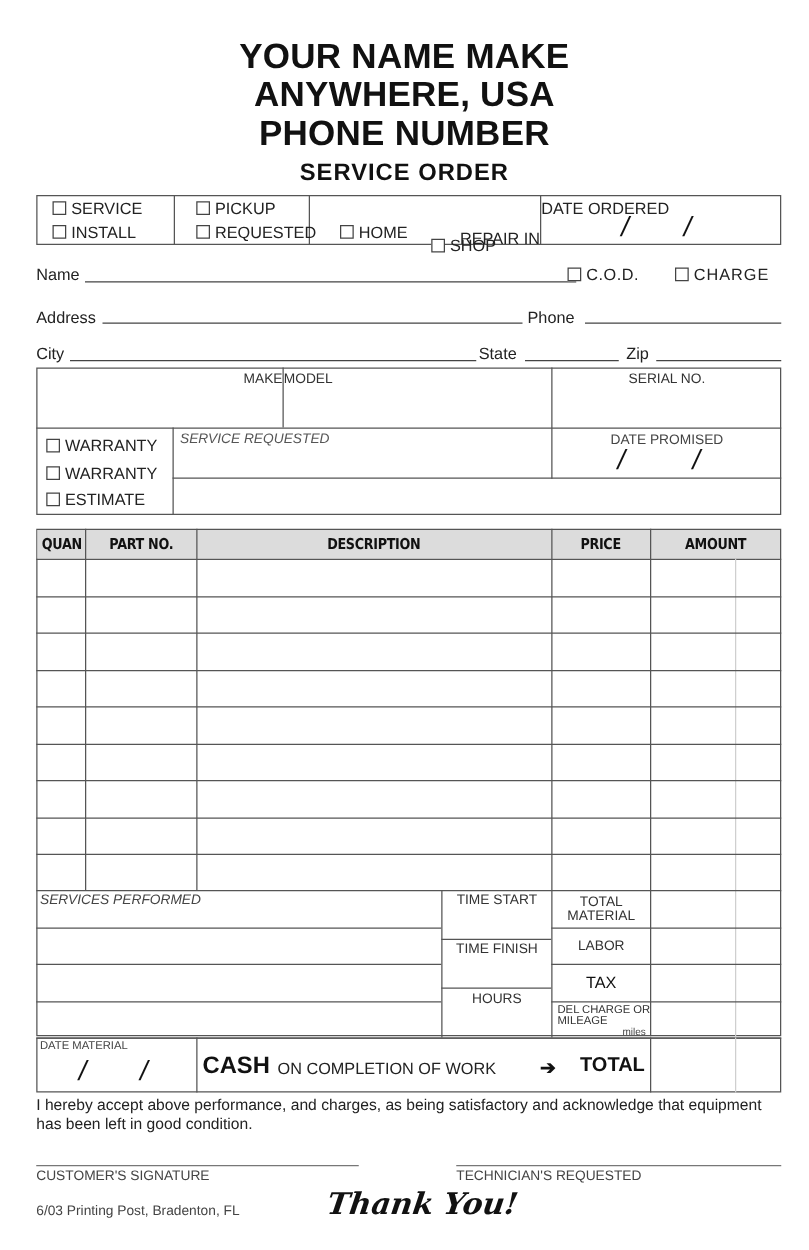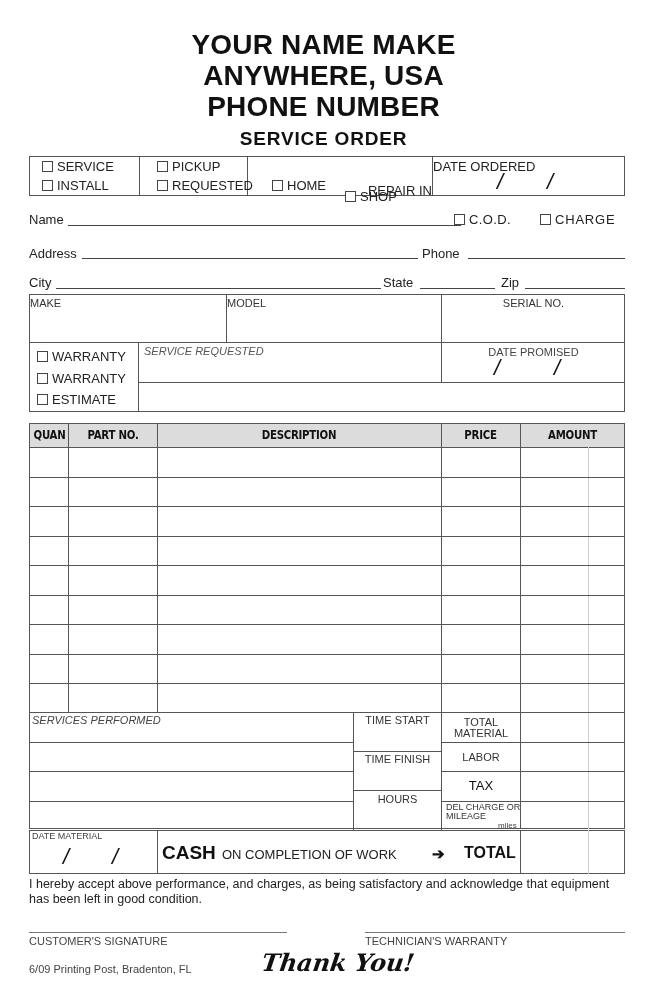--- a/index.html
+++ b/index.html
@@ -83,21 +83,21 @@
 <div class="abs t13" style="left:501px; top:275px;">Zip</div>
 <div class="uline" style="left:525px; top:288px; width:100px;"></div>
 
 <div class="box" style="left:29px; top:294px; width:596px; height:118px;"></div>
 <div class="line" style="left:226px; top:294px; width:1px; height:48px;"></div>
 <div class="line" style="left:441px; top:294px; width:1px; height:89px;"></div>
 <div class="line" style="left:29px; top:342px; width:596px; height:1px;"></div>
 <div class="line" style="left:138px; top:342px; width:1px; height:70px;"></div>
 <div class="line" style="left:138px; top:382px; width:487px; height:1px;"></div>
 
-<div class="abs t11" style="left:30px; width:196px; top:297px; text-align:left;">MAKE</div>
+<div class="abs t11" style="left:30px; width:196px; top:297px; text-align:right;">MAKE</div>
 <div class="abs" style="left:30px; top:310px; width:196px; height:32px;"></div>
 <div class="abs t11" style="left:227px; width:214px; top:297px; ">MODEL</div>
 <div class="abs" style="left:227px; top:310px; width:214px; height:32px;"></div>
 <div class="abs t11" style="left:442px; width:183px; top:297px; text-align:center;">SERIAL NO.</div>
 <div class="abs" style="left:442px; top:310px; width:183px; height:32px;"></div>
 
 <div class="abs t13" style="left:37px; top:349px;">
   <span class="cb"></span><span>WARRANTY</span>
 </div>
 <div class="abs t13" style="left:37px; top:371px;">
@@ -208,16 +208,16 @@
 <div class="abs t13" style="left:222px; top:847px;">ON COMPLETION OF WORK</div>
 <div class="abs" style="left:432px; top:845px; font-size:15px; font-weight:bold; color:#111;">➔</div>
 <div class="abs" style="left:464px; top:844px; font-size:16px; font-weight:bold; color:#111;">TOTAL</div>
 <div class="abs" style="left:521px; top:831px; width:104px; height:43px;"></div>
 
 <div class="abs" style="left:29px; top:877px; width:600px; font-size:12.5px; line-height:15px; color:#222;">I hereby accept above performance, and charges, as being satisfactory and acknowledge that equipment has been left in good condition.</div>
 
 <div class="uline" style="left:29px; top:932px; width:258px; background:#777;"></div>
 <div class="abs t10" style="left:29px; top:935px; color:#444;">CUSTOMER'S SIGNATURE</div>
 <div class="uline" style="left:365px; top:932px; width:260px; background:#777;"></div>
-<div class="abs t10" style="left:365px; top:935px; color:#444;">TECHNICIAN'S WARRANTY</div>
-
-<div class="abs t10" style="left:29px; top:963px; color:#444;">6/09 Printing Post, Bradenton, FL</div>
+<div class="abs t10" style="left:365px; top:935px; color:#444;">TECHNICIAN'S REQUESTED</div>
+
+<div class="abs t10" style="left:29px; top:963px; color:#444;">6/03 Printing Post, Bradenton, FL</div>
 <div class="abs" style="left:262px; top:948px; font-family: 'DejaVu Serif', serif; font-style:italic; font-weight:bold; font-size:24px; color:#111; transform: skewX(-8deg);">Thank You!</div>
 
 </body></html>

